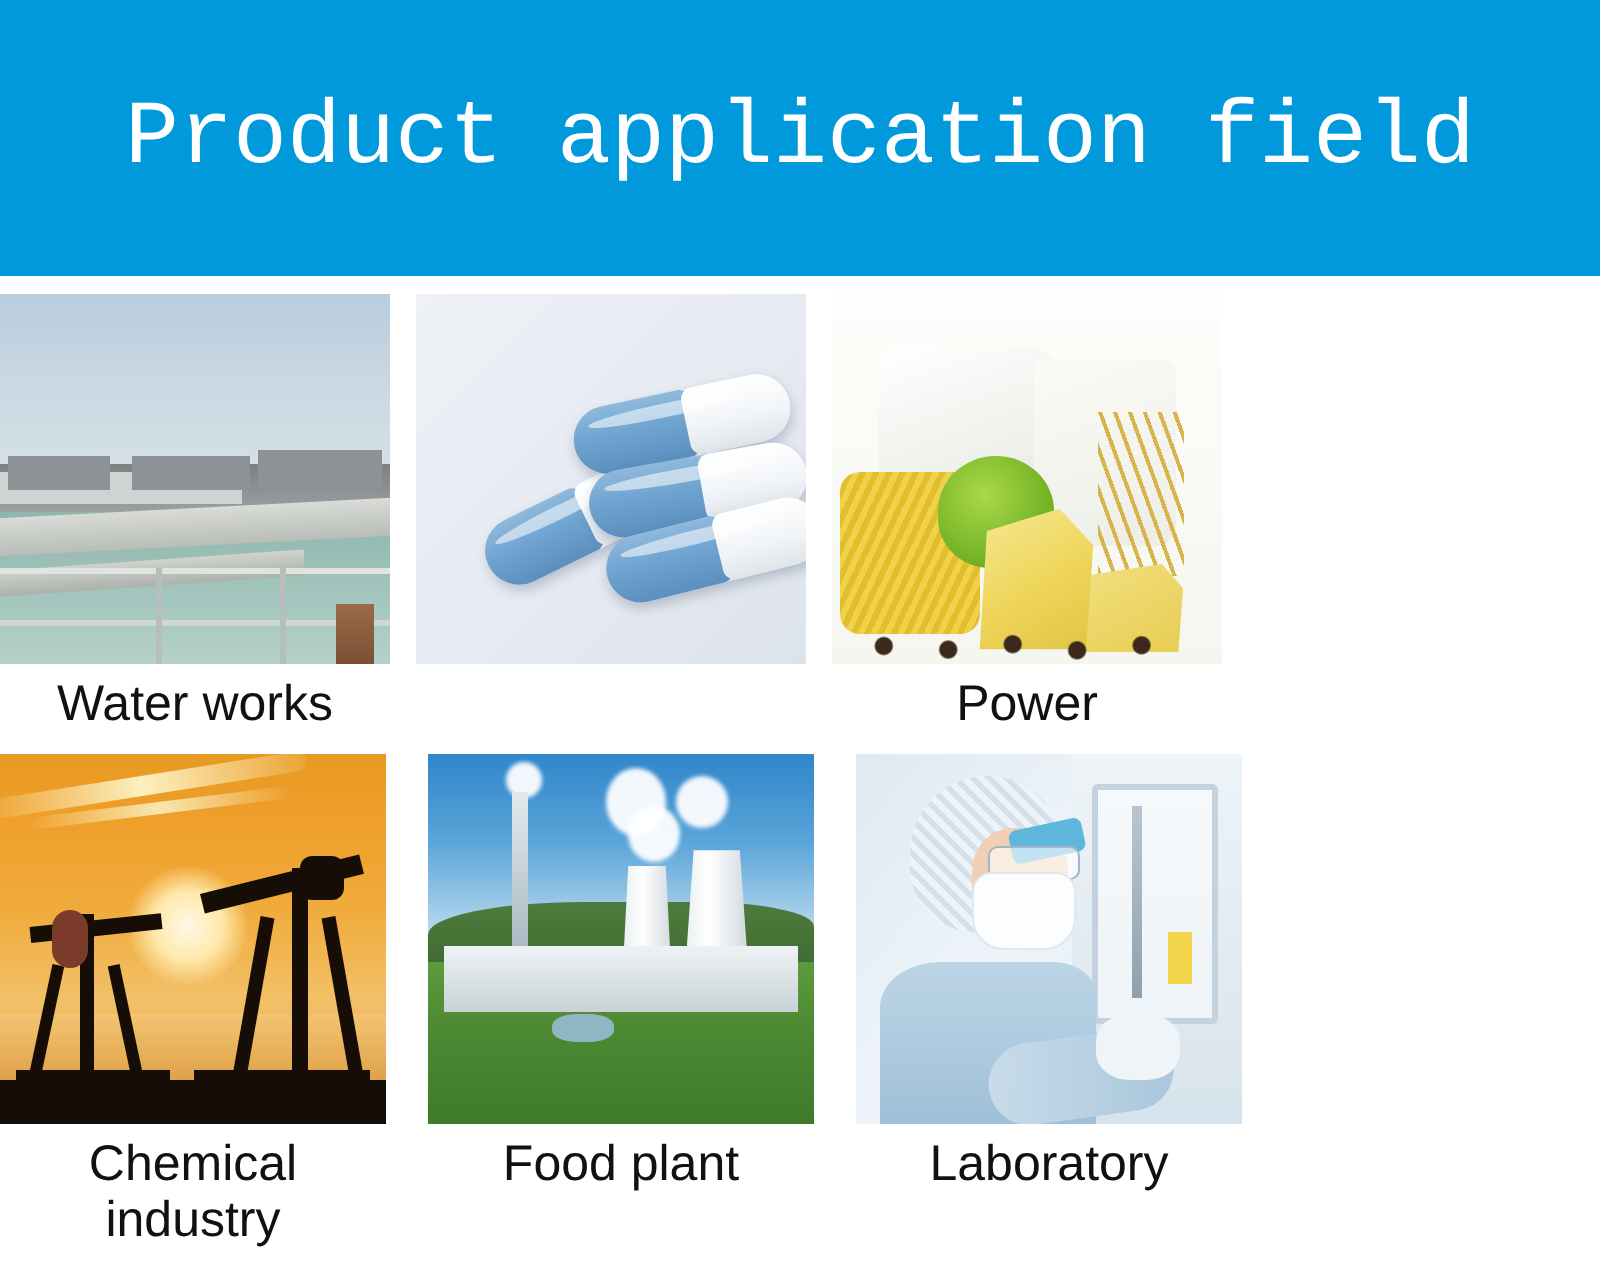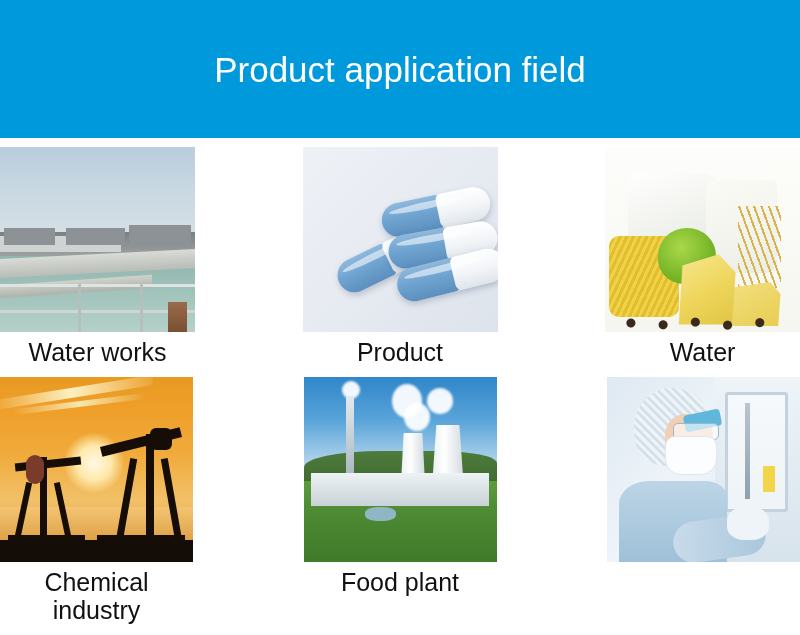--- a/index.html
+++ b/index.html
@@ -21,43 +21,43 @@
     left: 0; top: 0;
     width: 800px;
     height: 138px;
     background: #0099db;
     display: flex;
     align-items: center;
     justify-content: center;
   }
   #page-title {
     color: #ffffff;
-    font-size: 35px;
+    font-size: 45px;
     font-weight: normal;
     letter-spacing: 0px;
     line-height: 1;
     white-space: nowrap;
-    font-family: Liberation Sans, sans-serif;
+    font-family: Liberation Mono, monospace;
   }
 
   
   .row {
     position: absolute;
     left: 0;
     width: 800px;
     display: flex;
   }
   #row-top {
     top: 147px;
-    justify-content: space-between;
+    justify-content: flex-start;
     gap: 13px;
   }
   #row-bottom {
     top: 377px;
-    justify-content: space-between;
+    justify-content: flex-start;
     gap: 21px;
   }
 
   .cell {
     display: flex;
     flex-direction: column;
     align-items: center;
   }
   .cell-top   { width: 195px; }
   .cell-bottom{ width: 193px; }
@@ -291,38 +291,37 @@
             <div class="half-w"></div>
             <div class="gloss"></div>
           </div>
         <div class="cap cap4">
             <div class="half-b"></div>
             <div class="half-w"></div>
             <div class="gloss"></div>
           </div>
       </div>
     </div>
-    <div class="caption">Product</div>
   </div>
 
   <div class="cell cell-top">
     <div class="thumb">
       <div class="scene">
         <div class="fd-bg"></div>
         <div class="fd-jug"></div>
         <div class="fd-glass"></div>
         <div class="fd-wheat"></div>
         <div class="fd-pasta"></div>
         <div class="fd-lettuce"></div>
         <div class="fd-cheese2"></div>
         <div class="fd-cheese1"></div>
         <div class="fd-seeds"></div>
       </div>
     </div>
-    <div class="caption">Water</div>
+    <div class="caption">Power</div>
   </div>
 
 </div>
 
 <div class="row" id="row-bottom">
 
   <div class="cell cell-bottom">
     <div class="thumb">
       <div class="scene">
         <div class="ch-sky"></div>
@@ -385,15 +384,16 @@
         <div class="lb-body"></div>
         <div class="lb-hood"></div>
         <div class="lb-face"></div>
         <div class="lb-band"></div>
         <div class="lb-glass"></div>
         <div class="lb-mask"></div>
         <div class="lb-arm"></div>
         <div class="lb-hand"></div>
       </div>
     </div>
+    <div class="caption">Laboratory</div>
   </div>
 
 </div>
 
 </body></html>

